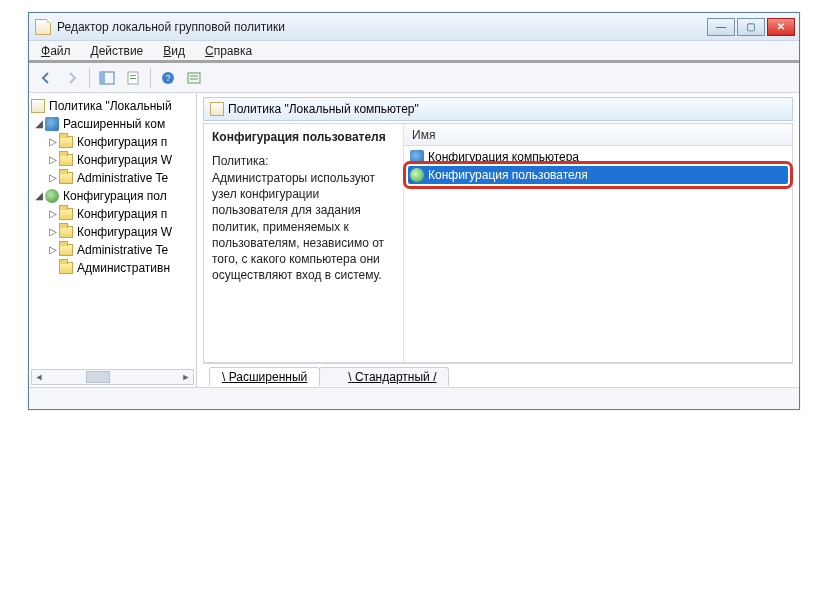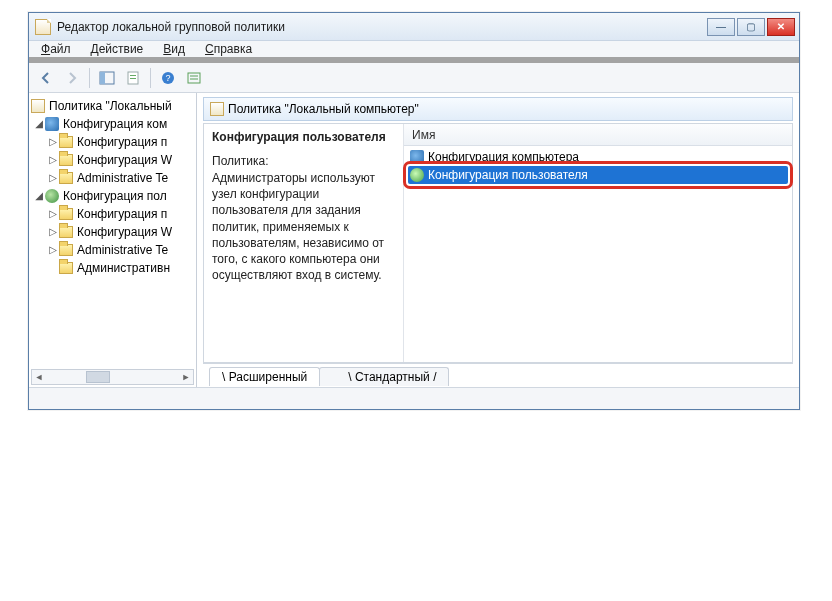--- a/index.html
+++ b/index.html
@@ -30,21 +30,21 @@
   .win-btns { display:flex; gap:2px; }
   .win-btn {
     width: 28px; height: 18px;
     border: 1px solid #7a93b2;
     background: linear-gradient(#eef4fb,#cdddee);
     display:flex; align-items:center; justify-content:center;
     font-size: 10px; color:#30506f;
   }
   .win-btn.close { background: linear-gradient(#f28b82,#d93025); border-color:#a02018; color:#fff; font-weight:bold; }
   .menubar {
-    height: 22px; background:#f4f6f9; border-bottom:6px solid #a3a3a3;
+    height: 22px; background:#f4f6f9; border-bottom:3px solid #a3a3a3;
     display:flex; align-items:center; padding:0 4px;
     font-size:12px; gap:4px; color:#222;
   }
   .menu-item { padding:2px 8px; }
   .menu-item u { text-decoration: underline; }
   .toolbar {
     height: 30px; background:#f4f6f9; border-bottom:1px solid #d0d7e0;
     display:flex; align-items:center; padding:0 6px; gap:4px;
   }
   .tb-sep { width:1px; height:20px; background:#c8cfd9; margin:0 2px; }
@@ -125,21 +125,21 @@
   .list-row.selected .cfg-icon,
   .list-row.selected .usr-icon { filter:brightness(1.1); }
   .tabs {
     height: 22px; display:flex; align-items:flex-end; padding:0 6px;
     font-size:12px; gap:0; border-top:1px solid #d0d7e0;
     margin: 0 6px 2px 6px;
   }
   .tab {
     padding:2px 12px; border:1px solid #c8cfd9; border-bottom:none;
     background:#f4f6f9; border-top-left-radius:3px; border-top-right-radius:3px;
-    position:relative; top:1px;
+    position:relative; top:1px;text-decoration:underline;
   }
   .tab + .tab { margin-left:-1px;padding-left:28px; }
   .tab.active { background:#fff; }
   .statusbar {
     height:22px; border-top:1px solid #d0d7e0; background:#f4f6f9;
   }
   .backslash { font-style:normal; }
 </style>
 </head>
 <body>
@@ -208,21 +208,21 @@
       <div class="tree-pane">
         <div class="tree-row">
           <span class="ind" style="width:2px"></span>
           <span class="policy-icon"></span>
           <span class="tree-label">Политика "Локальный</span>
         </div>
         <div class="tree-row">
           <span class="ind" style="width:4px"></span>
             <span class="tw">◢</span>
           <span class="cfg-icon"></span>
-          <span class="tree-label">Конфигурация ком</span>
+          <span class="tree-label">Расширенный ком</span>
         </div>
         <div class="tree-row">
           <span class="ind" style="width:18px"></span>
             <span class="tw">▷</span>
           <span class="folder-icon"></span>
           <span class="tree-label">Конфигурация п</span>
         </div>
         <div class="tree-row">
           <span class="ind" style="width:18px"></span>
             <span class="tw">▷</span>

